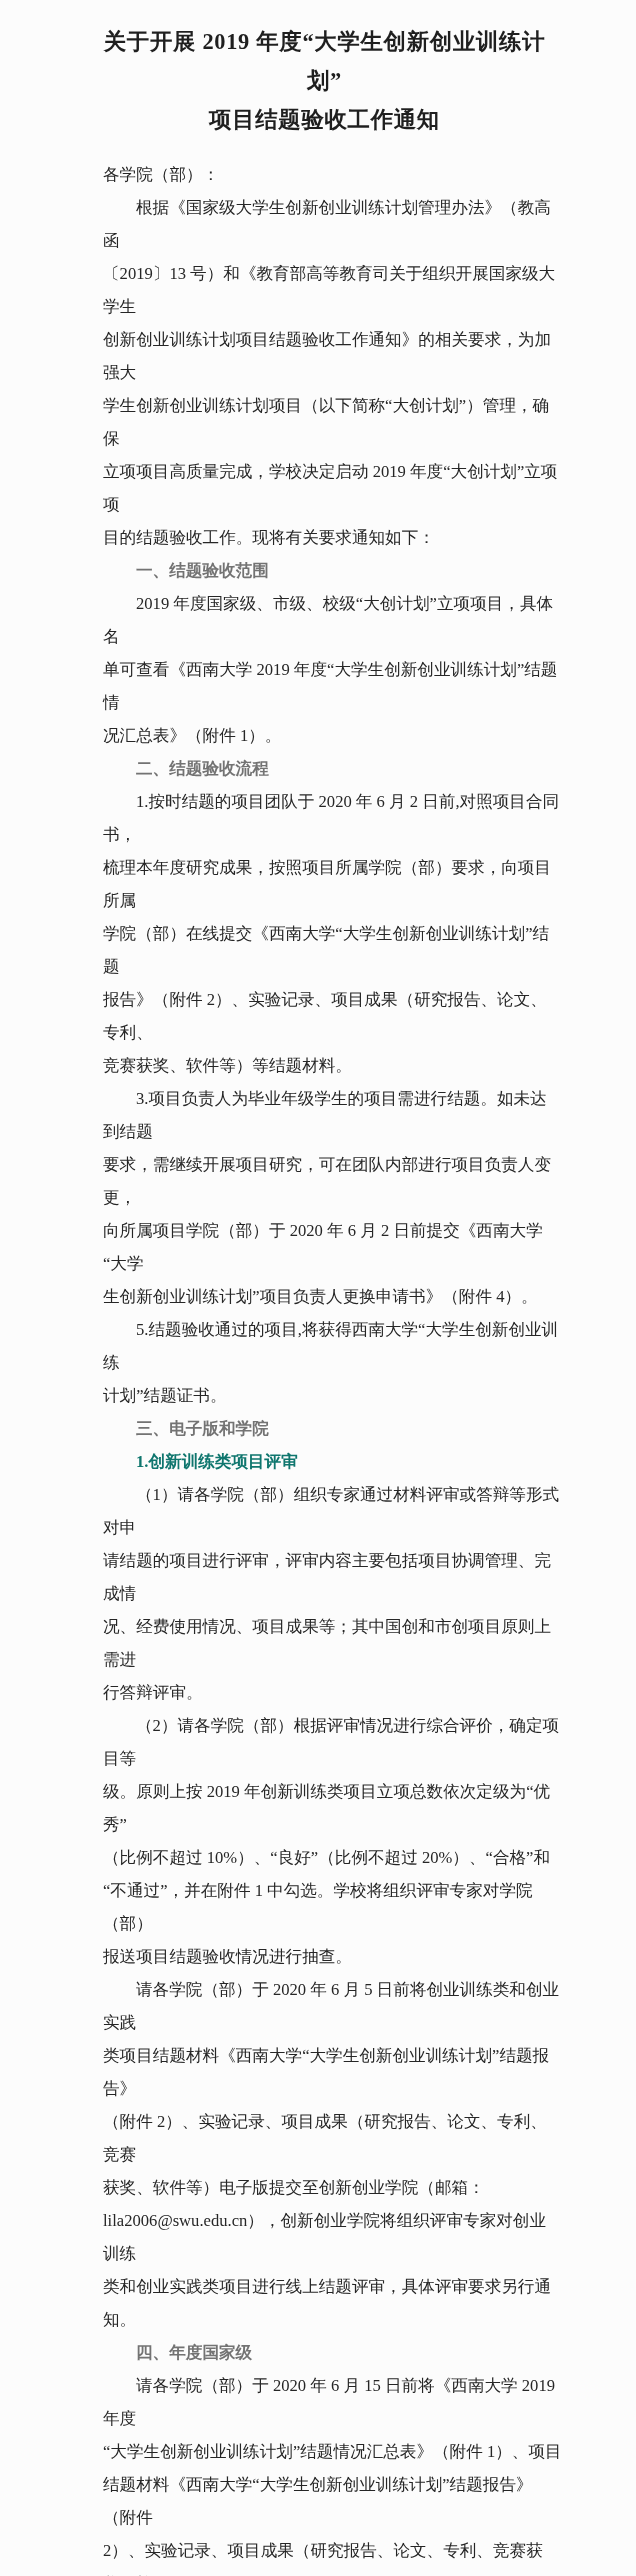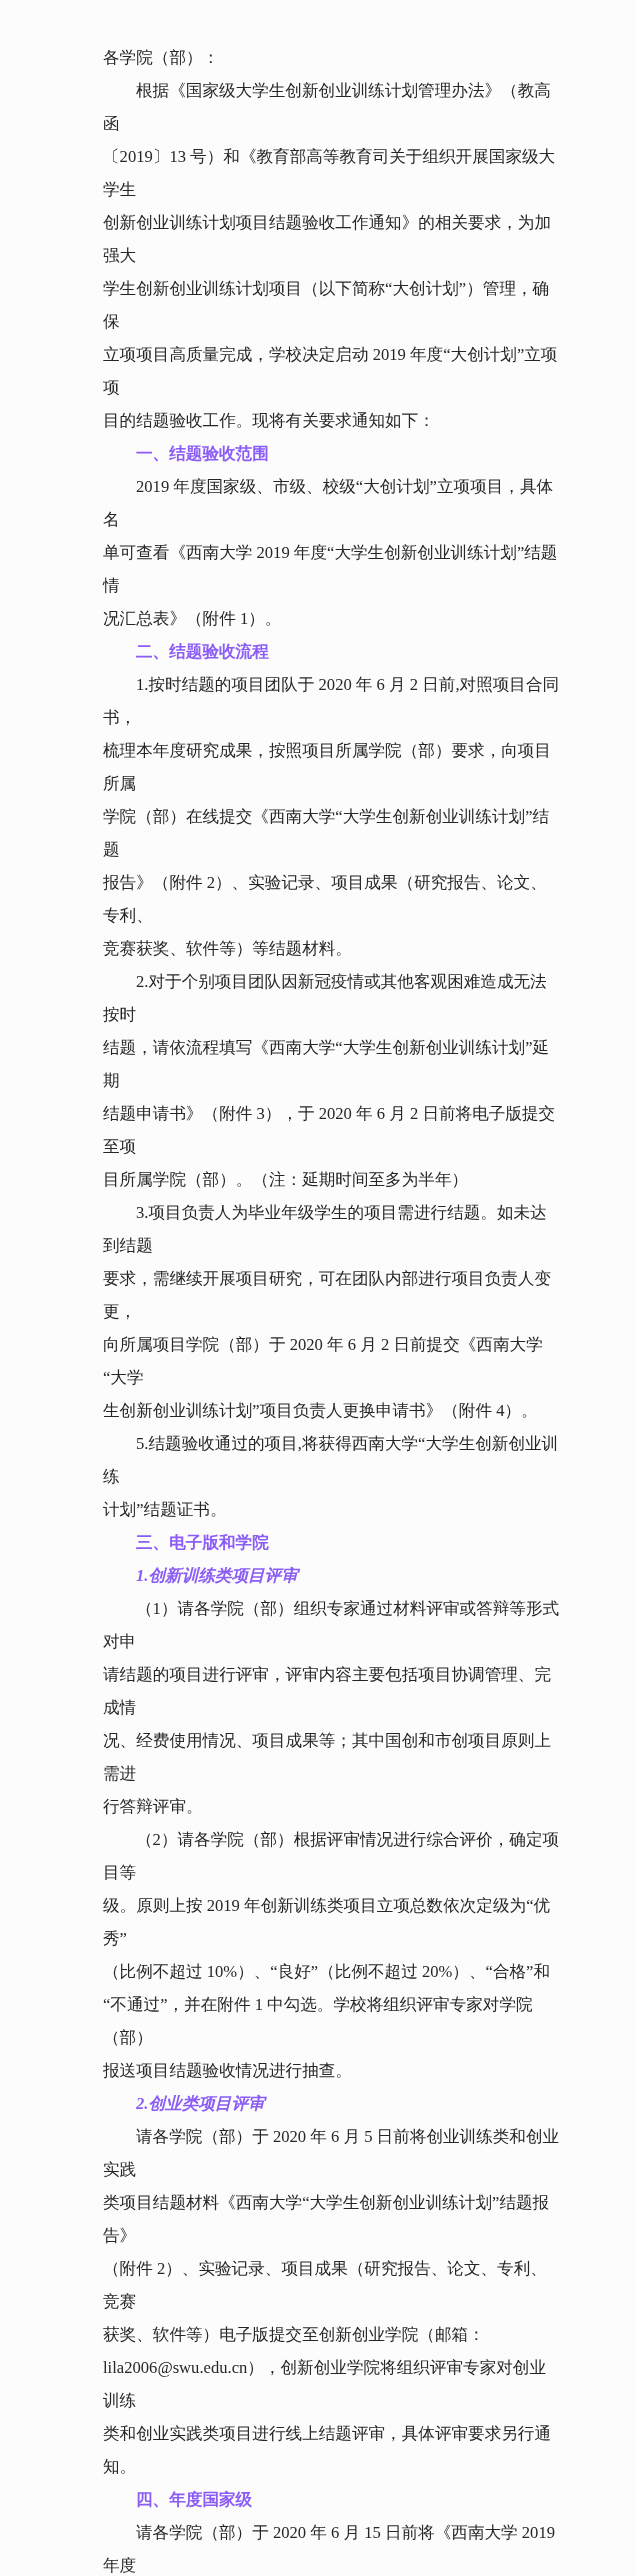--- a/index.html
+++ b/index.html
@@ -33,78 +33,74 @@
     font-size: 16.6px;
     line-height: 33px;
   }
   .blk { white-space: pre-line; margin-left: 16px; }
   .para { text-indent: 33px; }
   .flush { text-indent: 0; }
   .h-sans {
     font-family: "Liberation Sans", sans-serif;
     font-weight: 700;
     text-indent: 33px;
-    color: #8b5cf6;
+    color: #737373;
   }
   .h-serif {
     font-family: "Liberation Serif", serif;
     font-weight: 700;
     text-indent: 33px;
-    color: #8b5cf6;
-    font-style: italic;
+    color: #0f766e;
   }
 </style>
 </head>
 <body>
 
 <div class="page">
   <div class="inner">
 
+    <div class="doc-title">关于开展 2019 年度“大学生创新创业训练计划”
+项目结题验收工作通知</div>
 
     <div class="doc-body">
       <div class="blk flush">各学院（部）：</div>
 
       <div class="blk para">根据《国家级大学生创新创业训练计划管理办法》（教高函
 〔2019〕13 号）和《教育部高等教育司关于组织开展国家级大学生
 创新创业训练计划项目结题验收工作通知》的相关要求，为加强大
 学生创新创业训练计划项目（以下简称“大创计划”）管理，确保
 立项项目高质量完成，学校决定启动 2019 年度“大创计划”立项项
 目的结题验收工作。现将有关要求通知如下：</div>
       <div class="blk h-sans">一、结题验收范围</div>
       <div class="blk para">2019 年度国家级、市级、校级“大创计划”立项项目，具体名
 单可查看《西南大学 2019 年度“大学生创新创业训练计划”结题情
 况汇总表》（附件 1）。</div>
       <div class="blk h-sans">二、结题验收流程</div>
       <div class="blk para">1.按时结题的项目团队于 2020 年 6 月 2 日前,对照项目合同书，
 梳理本年度研究成果，按照项目所属学院（部）要求，向项目所属
 学院（部）在线提交《西南大学“大学生创新创业训练计划”结题
 报告》（附件 2）、实验记录、项目成果（研究报告、论文、专利、
 竞赛获奖、软件等）等结题材料。</div>
-      <div class="blk para">2.对于个别项目团队因新冠疫情或其他客观困难造成无法按时
-结题，请依流程填写《西南大学“大学生创新创业训练计划”延期
-结题申请书》（附件 3），于 2020 年 6 月 2 日前将电子版提交至项
-目所属学院（部）。（注：延期时间至多为半年）</div>
       <div class="blk para">3.项目负责人为毕业年级学生的项目需进行结题。如未达到结题
 要求，需继续开展项目研究，可在团队内部进行项目负责人变更，
 向所属项目学院（部）于 2020 年 6 月 2 日前提交《西南大学“大学
 生创新创业训练计划”项目负责人更换申请书》（附件 4）。</div>
       <div class="blk para">5.结题验收通过的项目,将获得西南大学“大学生创新创业训练
 计划”结题证书。</div>
       <div class="blk h-sans">三、电子版和学院</div>
       <div class="blk h-serif">1.创新训练类项目评审</div>
       <div class="blk para">（1）请各学院（部）组织专家通过材料评审或答辩等形式对申
 请结题的项目进行评审，评审内容主要包括项目协调管理、完成情
 况、经费使用情况、项目成果等；其中国创和市创项目原则上需进
 行答辩评审。</div>
       <div class="blk para">（2）请各学院（部）根据评审情况进行综合评价，确定项目等
 级。原则上按 2019 年创新训练类项目立项总数依次定级为“优秀”
 （比例不超过 10%）、“良好”（比例不超过 20%）、“合格”和
 “不通过”，并在附件 1 中勾选。学校将组织评审专家对学院（部）
 报送项目结题验收情况进行抽查。</div>
-      <div class="blk h-serif">2.创业类项目评审</div>
       <div class="blk para">请各学院（部）于 2020 年 6 月 5 日前将创业训练类和创业实践
 类项目结题材料《西南大学“大学生创新创业训练计划”结题报告》
 （附件 2）、实验记录、项目成果（研究报告、论文、专利、竞赛
 获奖、软件等）电子版提交至创新创业学院（邮箱：
 lila2006@swu.edu.cn），创新创业学院将组织评审专家对创业训练
 类和创业实践类项目进行线上结题评审，具体评审要求另行通知。</div>
       <div class="blk h-sans">四、年度国家级</div>
       <div class="blk para">请各学院（部）于 2020 年 6 月 15 日前将《西南大学 2019 年度
 “大学生创新创业训练计划”结题情况汇总表》（附件 1）、项目
 结题材料《西南大学“大学生创新创业训练计划”结题报告》（附件

